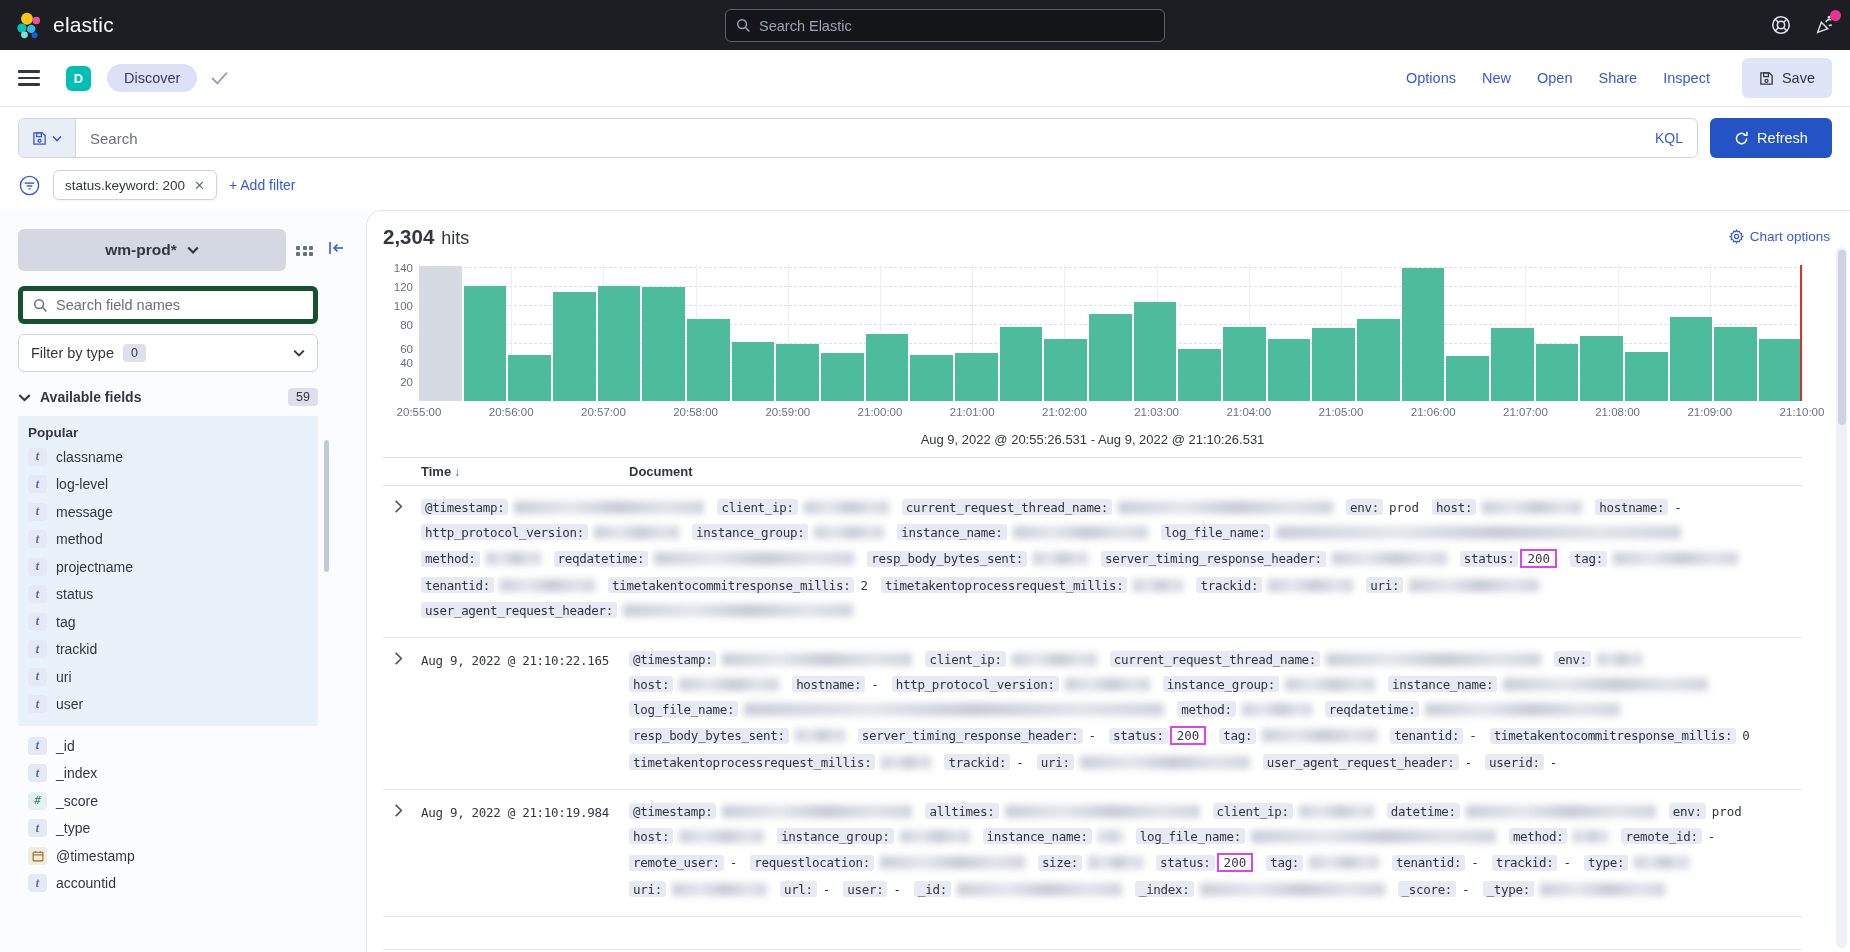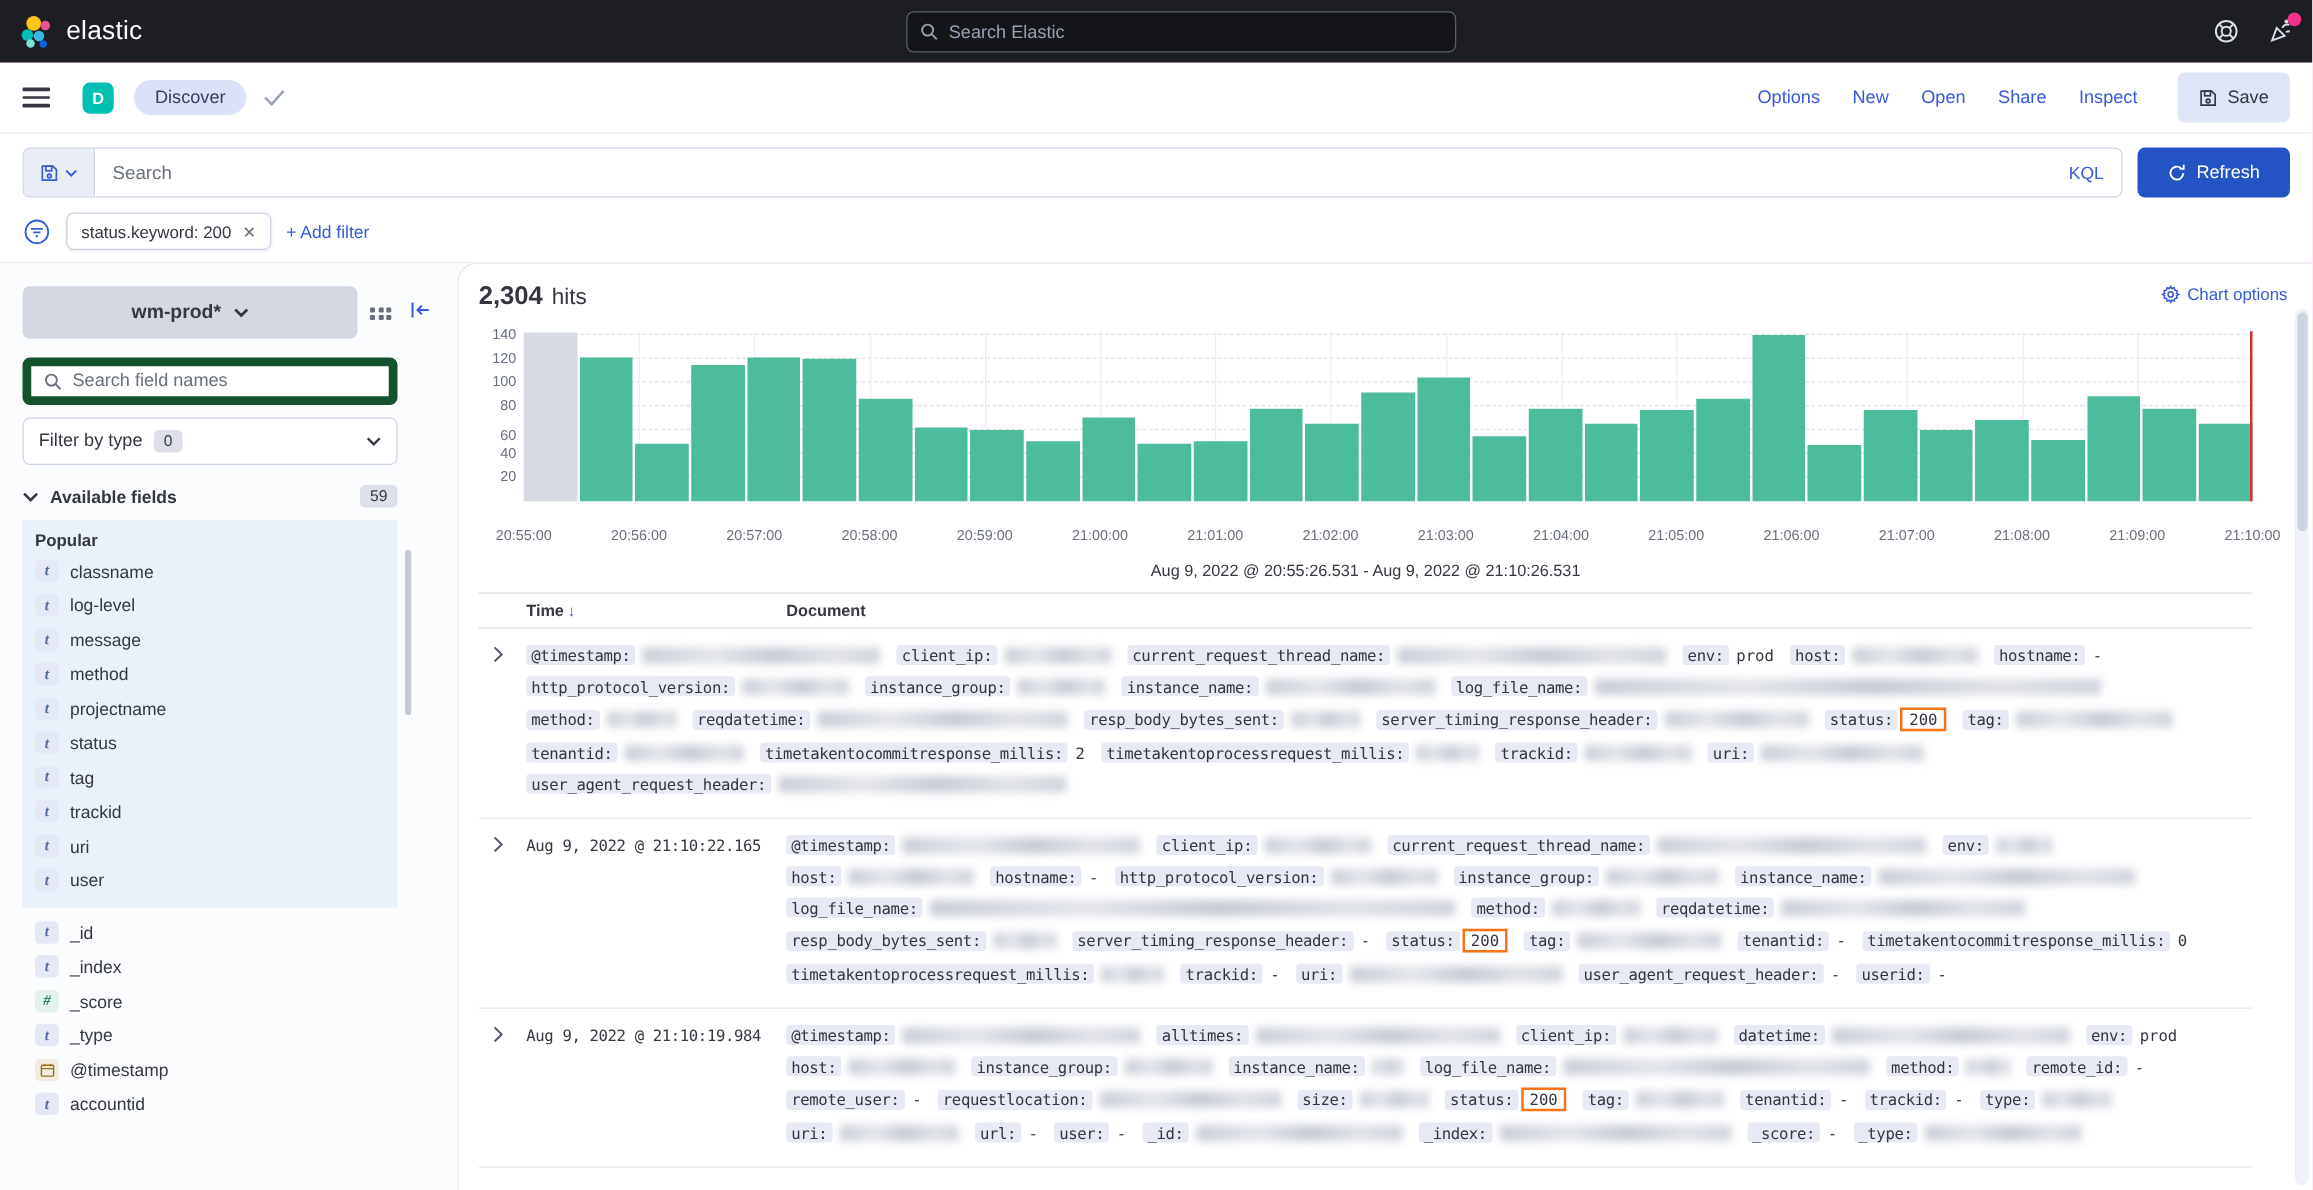--- a/index.html
+++ b/index.html
@@ -51,21 +51,21 @@
   .chip-x { color:#69707d; font-size:13px; cursor:pointer; }
   .add-filter { color:#3659d9; font-size:14px; cursor:pointer; }
   
   .content { display:flex; height:755px; background:#fbfcfe; }
   .sidebar { position:relative; width:366px; flex:none; padding:19px 0 0 18px; }
   .index-btn { width:268px; height:42px; background:#d3d8e2; border:none; border-radius:6px; display:flex; align-items:center; justify-content:center; gap:10px;
     font-size:15.5px; font-weight:bold; color:#343741; cursor:pointer; font-family:"Liberation Sans",sans-serif; }
   .gutter-icons { position:absolute; left:296px; top:30px; display:flex; align-items:center; gap:14px; }
   .dots-icon { display:flex; gap:2.5px; cursor:pointer; }
   .dots-icon i { width:4px; height:4px; background:#69707d; border-radius:1px; display:block; box-shadow:0 6px 0 #69707d; }
-  .field-search { width:300px; height:38px; margin-top:15px; border:7px solid #14532d; border-radius:6px; background:#fff; display:flex; align-items:center; padding:0 10px; gap:8px; }
+  .field-search { width:300px; height:38px; margin-top:15px; border:5px solid #14532d; border-radius:6px; background:#fff; display:flex; align-items:center; padding:0 10px; gap:8px; }
   .field-search input { flex:1; border:none; outline:none; font-size:14.5px; color:#343741; font-family:"Liberation Sans",sans-serif; }
   .field-search input::placeholder { color:#69707d; }
   .type-filter { width:300px; height:38px; margin-top:10px; border:1px solid #ced4e3; border-radius:6px; background:#fff; display:flex; align-items:center; padding:0 12px; cursor:pointer; }
   .type-filter .lbl { font-size:14.5px; }
   .count-badge { background:#dde0ea; border-radius:4px; font-size:12.5px; padding:2px 8px; margin-left:9px; color:#343741; }
   .avail-row { width:300px; margin-top:16px; display:flex; align-items:center; cursor:pointer; }
   .avail-row .lbl { font-weight:bold; font-size:14px; margin-left:9px; }
   .avail-row .count-badge { margin-left:auto;text-align:right; }
   .popular-block { width:300px; margin-top:10px; background:#e9f2fb; padding:9px 0 8px 10px; }
   .popular-title { font-weight:bold; font-size:13.5px; margin-bottom:3px; }
@@ -88,38 +88,38 @@
   .chart-flex { display:flex; }
   .ylabels { position:relative; width:36px; height:136px; flex:none; }
   .ylab { position:absolute; right:6px; font-size:11.5px; color:#69707d; transform:translateY(50%); }
   .plot { position:relative; flex:1; height:136px; }
   .hgrid { position:absolute; left:0; right:0; height:0; border-top:1px dashed #dcdfe8; }
   .vgrid { position:absolute; top:0; bottom:0; width:1px; background:#eceef4; }
   .bars { position:absolute; left:0; right:0; bottom:0; top:0; display:flex; align-items:flex-end; gap:2px; }
   .bar { flex:1; background:#4cbc9c; }
   .bar.partial { background:#d6dae3; }
   .redline { position:absolute; right:0; top:0; bottom:0; width:2px; background:#cf3430; }
-  .xlabels { position:relative; height:15px; margin-top:22px; margin-left:36px; }
+  .xlabels { position:relative; height:15px; margin-top:5px; margin-left:36px; }
   .xlab { position:absolute; transform:translateX(-50%); font-size:11.5px; color:#69707d; white-space:nowrap; }
   .annotation { text-align:center; font-size:13px; color:#343741; margin-top:11px; }
   
   .dtable { margin-top:10px; border-top:1px solid #d9dee8; margin-right:28px; }
   .dhead { display:flex; align-items:center; height:28px; border-bottom:1px solid #d9dee8; font-weight:bold; font-size:13px; }
   .col-exp { width:38px; flex:none; padding-left:8px; }
   .col-time { width:208px; flex:none; }
   .col-doc { flex:1; }
   .sort-arrow { color:#3659d9; font-size:12px; margin-left:3px; }
   .drow { display:flex; border-bottom:1px solid #e4e8ef; padding:13px 0 19px 0; }
   .exp-btn { width:16px; height:16px; color:#4a5264; cursor:pointer; margin-top:1px; }
   .time-val { font-family:"DejaVu Sans Mono",monospace; font-size:12.5px; color:#343741; letter-spacing:-0.3px; }
   .doc-flow { display:flex; flex-wrap:wrap; column-gap:13px; row-gap:9px; font-family:"DejaVu Sans Mono",monospace; font-size:12.5px; align-items:center; }
   .tok { display:inline-flex; align-items:center; white-space:nowrap; }
   .fkey { background:#e7eaf4; border-radius:3px; padding:0.5px 4px; color:#30353f; letter-spacing:-0.3px; }
   .val { margin-left:6px; color:#343741; }
-  .val.boxed { border:2px solid #f97316; background:#fff; padding:0 5px; margin-left:2px; }
+  .val.boxed { border:2px solid #d946ef; background:#fff; padding:0 5px; margin-left:2px; }
   .blurval { display:inline-block; height:13px; margin-left:6px; border-radius:2px; opacity:.75;
     background:linear-gradient(90deg,#b6bcc9,#dadde5 30%,#b2b8c6 55%,#d6d9e1 80%,#bfc4d0); filter:blur(3.5px); }
   
   .vscroll { position:absolute; right:3px; top:247px; bottom:4px; width:11px; background:#eef1f7; border-radius:6px; }
   .vthumb { position:absolute; top:3px; left:1.5px; width:8px; height:175px; background:#ccd3e2; border-radius:4px; }
   svg { display:block; }
 </style>
 </head>
 <body>
 

